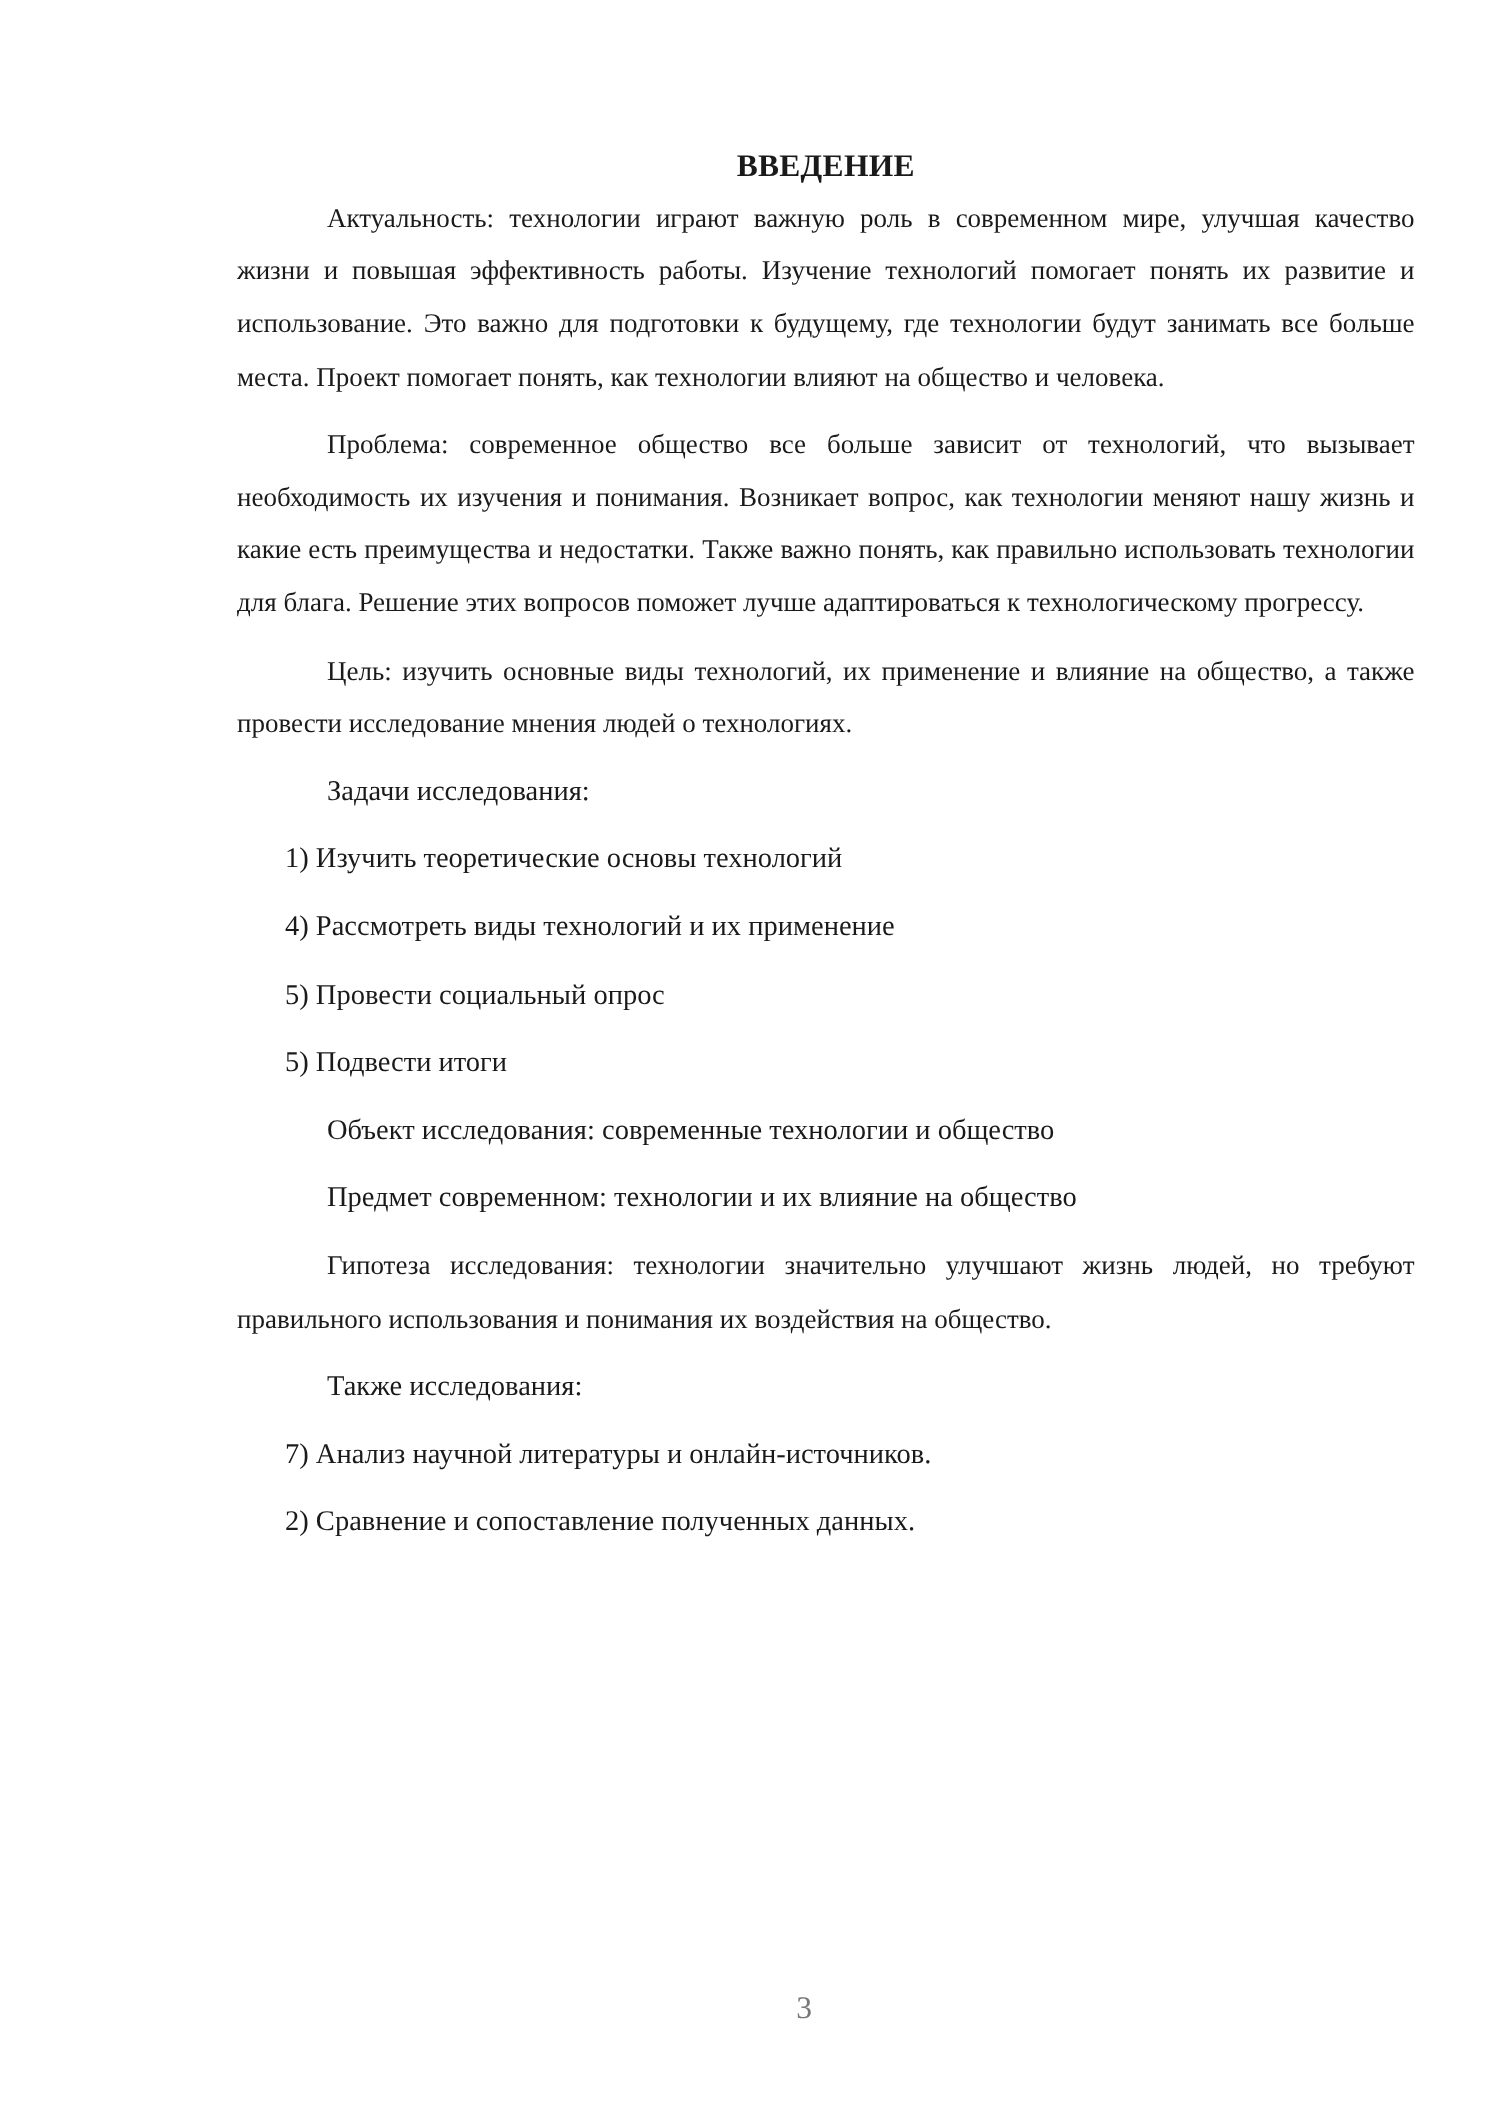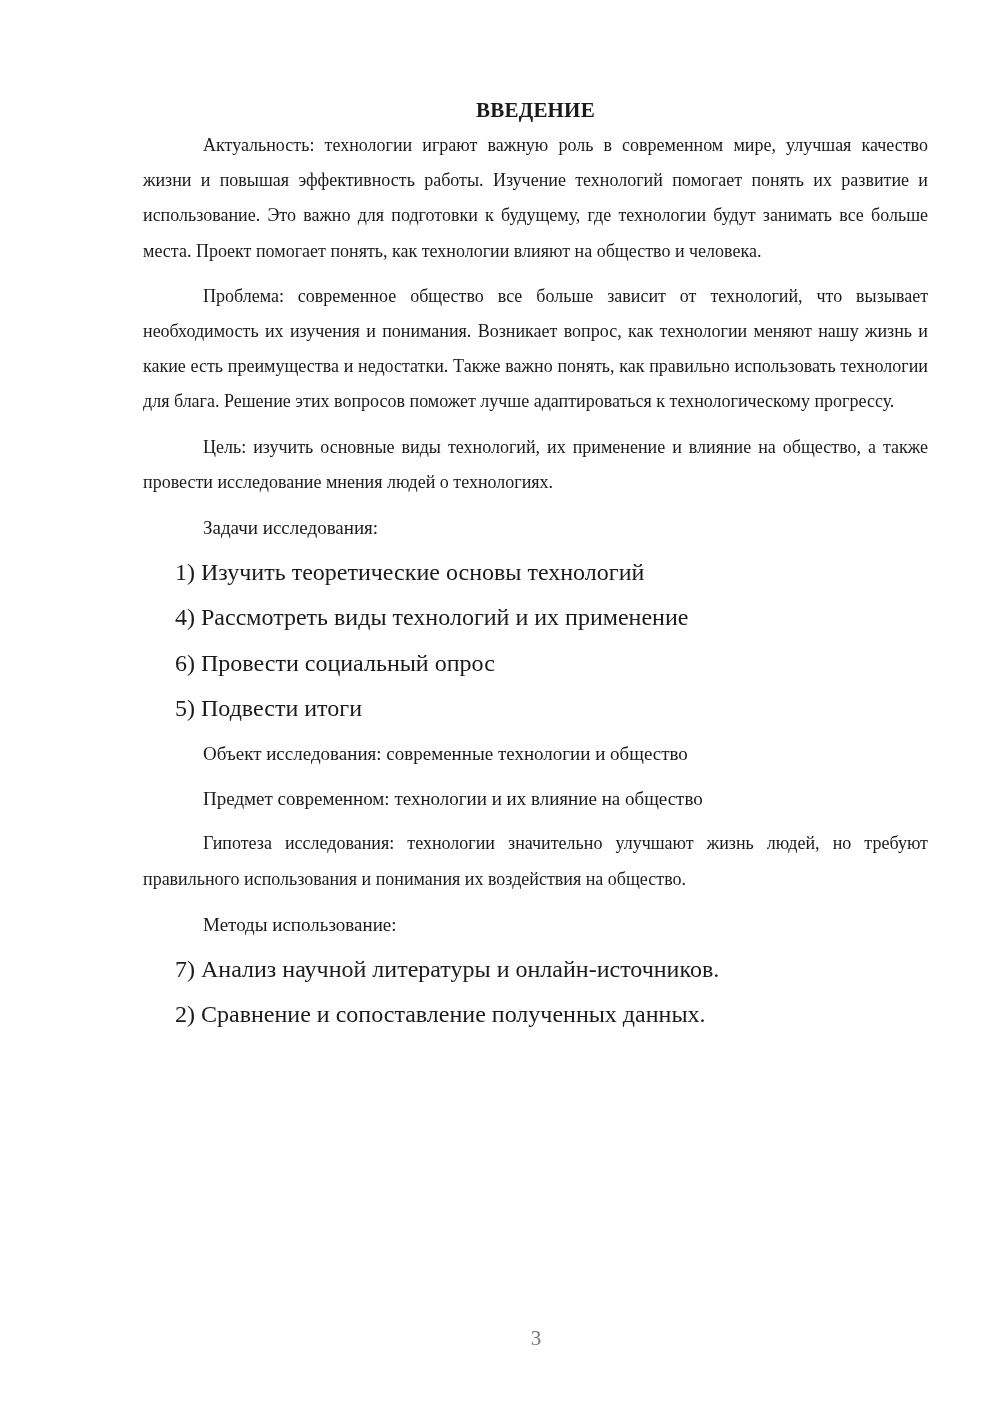--- a/index.html
+++ b/index.html
@@ -10,21 +10,21 @@
     body {
       width: 1000px;
       height: 1414px;
       position: relative;
       overflow: hidden;
       font-family: "Liberation Serif", "DejaVu Serif", serif;
       color: #1a1a1a;
     }
     .page {
       position: absolute;
-      left: 143px;
+      left: 158px;
       top: 92px;
       width: 785px;
     }
     .title {
       text-align: center;
       font-weight: bold;
       font-size: 21px;
       line-height: 36px;
       margin: 0 0 0 0;
       letter-spacing: 0.2px;
@@ -37,21 +37,21 @@
       text-indent: 60px;
       margin: 0 0 10px 0;
     }
     .single {
       font-size: 19px;
       line-height: 35.2px;
       margin: 0 0 10px 0;
       padding-left: 60px;
     }
     .list-item {
-      font-size: 24px;
+      font-size: 19px;
       line-height: 35.2px;
       margin: 0 0 10px 0;
       padding-left: 32px;
     }
     .page-number {
       position: absolute;
       top: 1326px;
       left: 0;
       width: 1072px;
       text-align: center;
@@ -67,29 +67,29 @@
   <div class="title">ВВЕДЕНИЕ</div>
 
   <p class="para">Актуальность: технологии играют важную роль в современном мире, улучшая качество жизни и повышая эффективность работы. Изучение технологий помогает понять их развитие и использование. Это важно для подготовки к будущему, где технологии будут занимать все больше места. Проект помогает понять, как технологии влияют на общество и человека.</p>
   <p class="para">Проблема: современное общество все больше зависит от технологий, что вызывает необходимость их изучения и понимания. Возникает вопрос, как технологии меняют нашу жизнь и какие есть преимущества и недостатки. Также важно понять, как правильно использовать технологии для блага. Решение этих вопросов поможет лучше адаптироваться к технологическому прогрессу.</p>
   <p class="para">Цель: изучить основные виды технологий, их применение и влияние на общество, а также провести исследование мнения людей о технологиях.</p>
 
   <p class="single">Задачи исследования:</p>
   <div>
     <p class="list-item">1) Изучить теоретические основы технологий</p>
     <p class="list-item">4) Рассмотреть виды технологий и их применение</p>
-    <p class="list-item">6) Провести социальный опрос</p>
+    <p class="list-item">5) Провести социальный опрос</p>
     <p class="list-item">5) Подвести итоги</p>
   </div>
 
   <p class="single">Объект исследования: современные технологии и общество</p>
   <p class="single">Предмет современном: технологии и их влияние на общество</p>
 
   <p class="para">Гипотеза исследования: технологии значительно улучшают жизнь людей, но требуют правильного использования и понимания их воздействия на общество.</p>
 
-  <p class="single">Методы использование:</p>
+  <p class="single">Также исследования:</p>
   <div>
     <p class="list-item">7) Анализ научной литературы и онлайн-источников.</p>
     <p class="list-item">2) Сравнение и сопоставление полученных данных.</p>
   </div>
 </div>
 
 <div class="page-number">3</div>
 
 </body></html>

